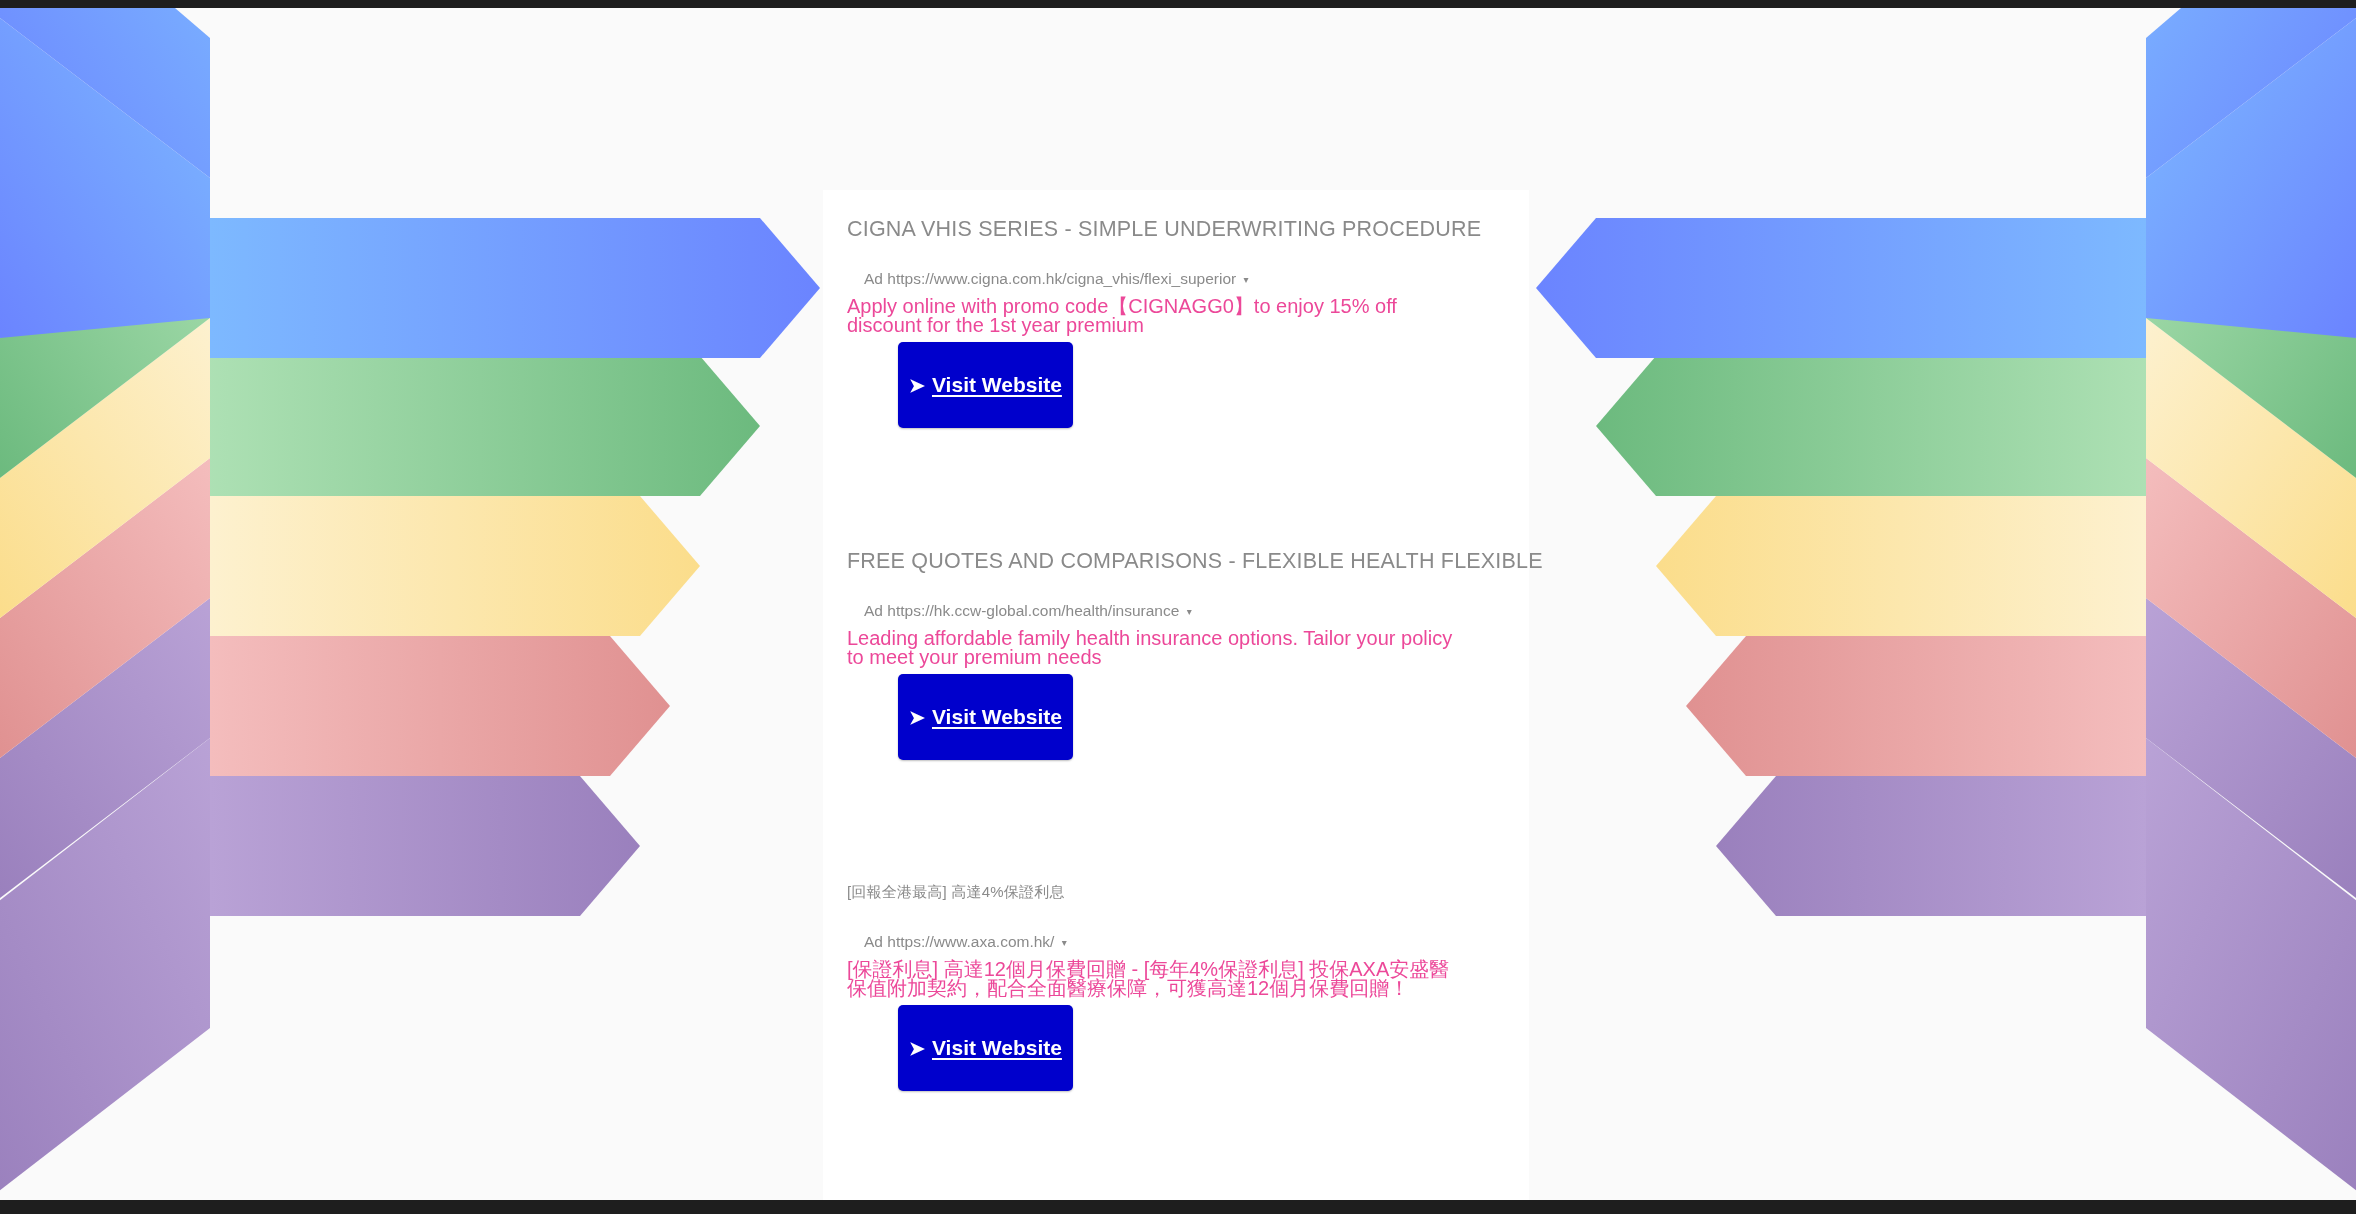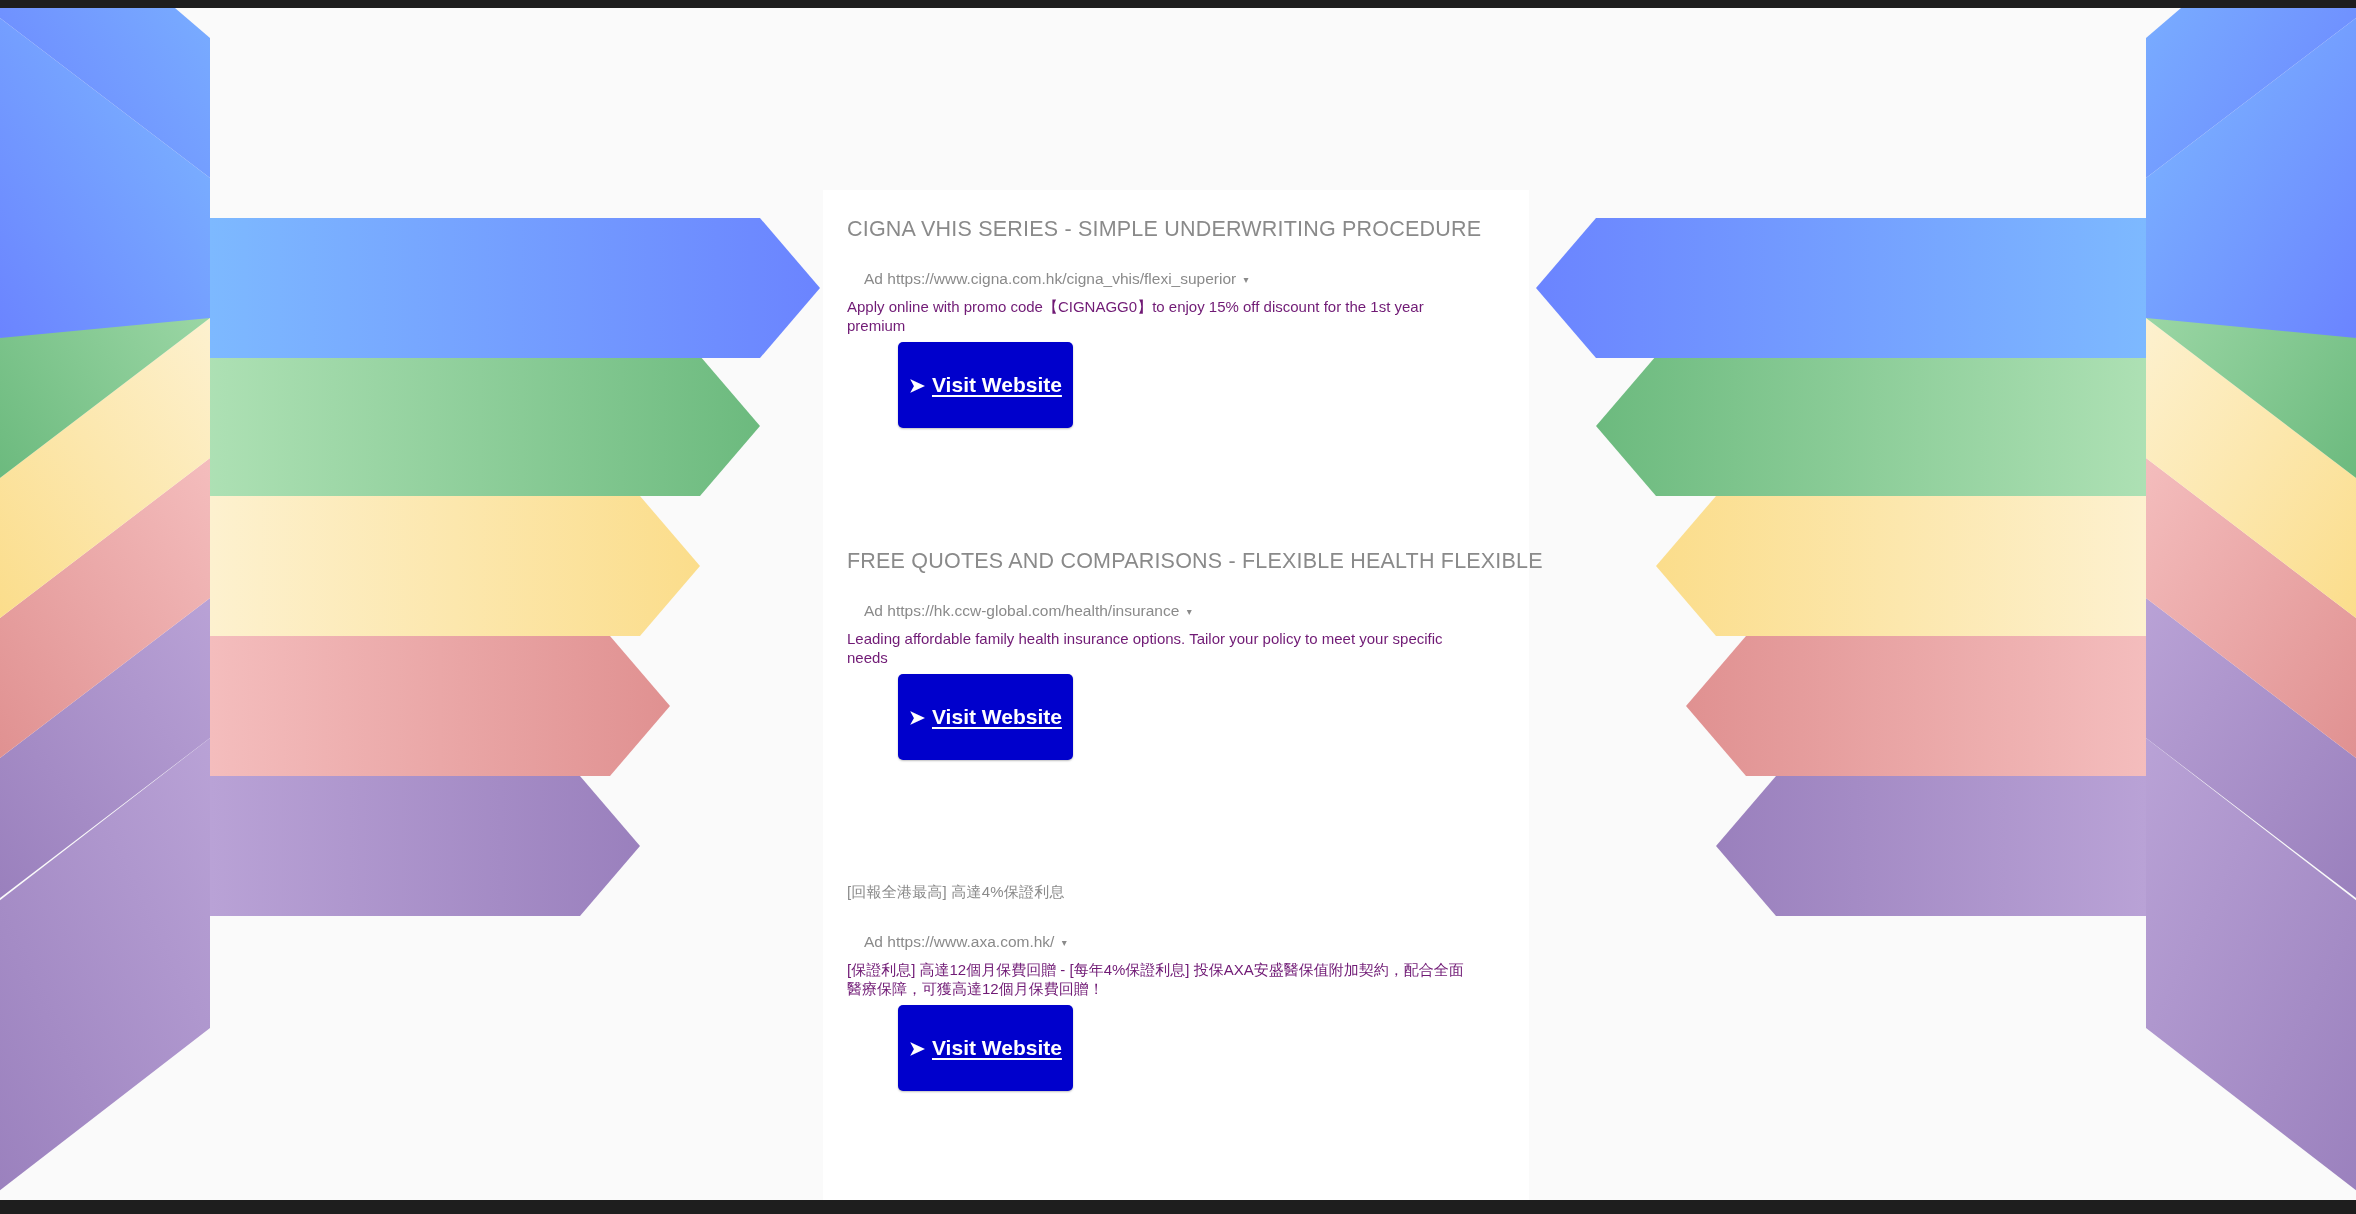--- a/index.html
+++ b/index.html
@@ -47,22 +47,22 @@
     position:absolute; left:41px; top:79px;
     font-size:15.5px; line-height:20px;
     color:#8a8a8a;
     white-space:nowrap;
   }
   .ad-url .caret { font-size:10px; position:relative; top:-1px; margin-left:3px; }
 
   .ad-desc {
     position:absolute; left:24px; top:107px;
     width:620px;
-    font-size:15px; line-height:19px;
-    color:#701a75;
+    font-size:20px; line-height:19px;
+    color:#ec4899;
   }
 
   .visit-btn {
     position:absolute; left:75px; top:152px;
     width:175px; height:86px;
     background:#0000cc;
     border:none; border-radius:5px;
     cursor:pointer;
     display:flex; align-items:center; justify-content:center;
     box-shadow:0 1px 2px rgba(0,0,0,0.25);
@@ -226,21 +226,21 @@
       </div>
     </div>
 
     <div class="ad-block" id="ad-block-1">
       <div class="ad-title">FREE QUOTES AND COMPARISONS - FLEXIBLE HEALTH FLEXIBLE</div>
       <div class="ad-url">
         <span>Ad</span>
         <span>https://hk.ccw-global.com/health/insurance</span>
         <span class="caret">▾</span>
       </div>
-      <div class="ad-desc">Leading affordable family health insurance options. Tailor your policy to meet your specific needs</div>
+      <div class="ad-desc">Leading affordable family health insurance options. Tailor your policy to meet your premium needs</div>
       <div class="visit-btn">
         <span class="btn-inner">
           <span class="arrow-glyph">➤</span>
           <span class="btn-label">Visit Website</span>
         </span>
       </div>
     </div>
 
     <div class="ad-block" id="ad-block-2">
       <div class="ad-title cjk">[回報全港最高] 高達4%保證利息</div>

